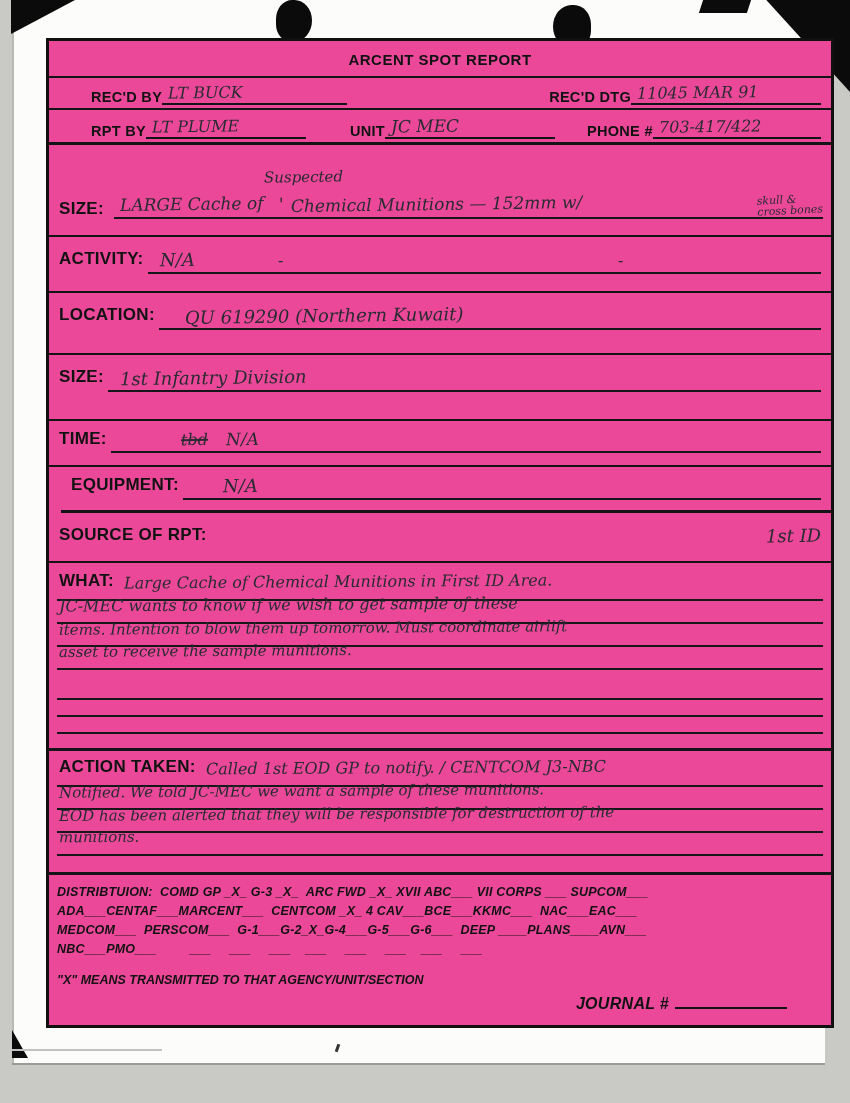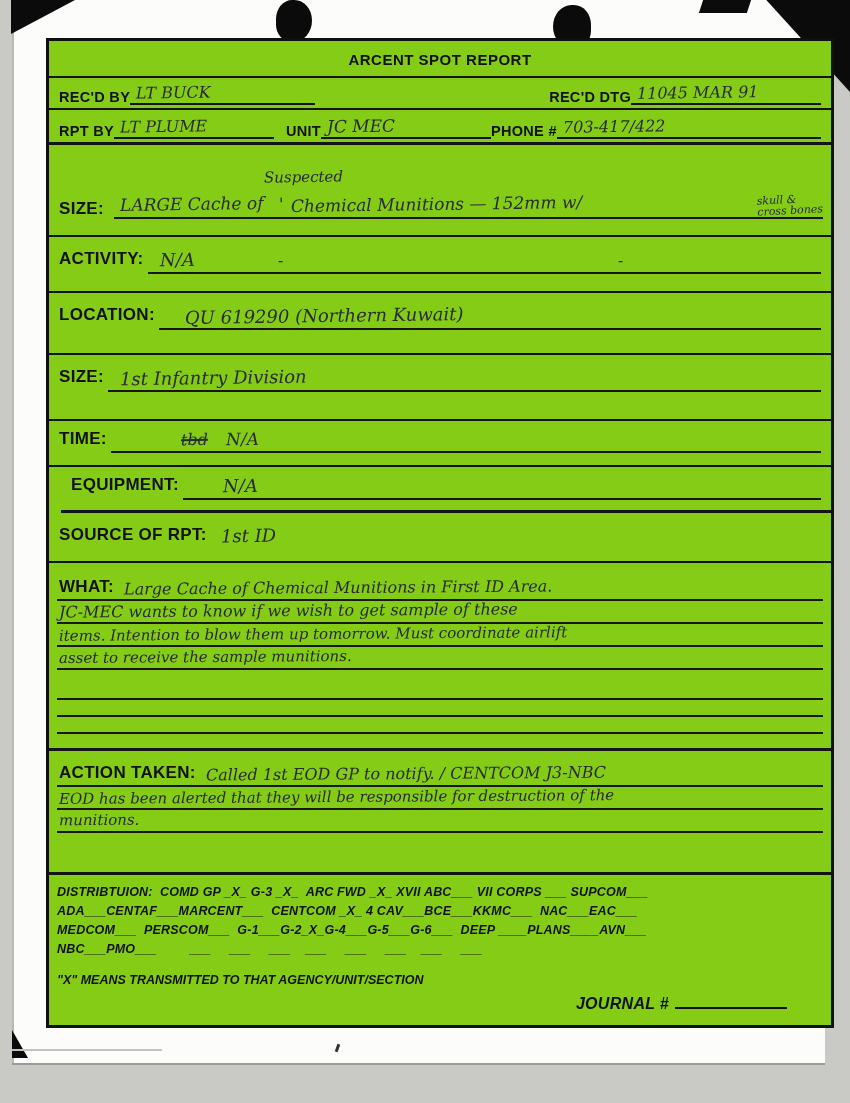--- a/index.html
+++ b/index.html
@@ -35,27 +35,27 @@
   .clip-right { left: 553px; top: 5px; width: 38px; height: 44px; border-radius: 52% 48% 45% 55%; }
   .bl-mark { left: 12px; top: 1030px; width: 16px; height: 28px; clip-path: polygon(0 0, 100% 100%, 0 100%); }
   .smudge { left: 12px; top: 1049px; width: 150px; height: 2px; background: #c2c2c0; }
   .speck { left: 336px; top: 1044px; width: 3px; height: 8px; background: #333; transform: rotate(20deg); }
 
   
   .form {
     position: absolute; left: 46px; top: 38px;
     width: 788px;
     border: 3px solid #101010;
-    background: #84cc16;
+    background: #ec4899;
   }
   .row { position: relative; border-bottom: 2px solid #141417; padding: 0 10px; }
   .row.thick { border-bottom-width: 3px; }
   .row.noline { border-bottom: none; font-style: italic; }
 
-  .lbl { font-weight: bold; letter-spacing: 0.3px; }
+  .lbl { font-weight: bold; letter-spacing: 0.3px; margin-left: 32px; }
   .biglbl { font-size: 17px; font-weight: bold; letter-spacing: 0.3px; white-space: nowrap; }
 
   
   .hw {
     font-family: "DejaVu Serif", serif;
     font-style: italic;
     color: #282b31;
     display: inline-block;
     transform: rotate(-0.8deg);
     white-space: nowrap;
@@ -105,34 +105,34 @@
   .frule {
     flex: 1; border-bottom: 2px solid #15151a;
     padding: 0 4px 2px 12px; margin-left: 4px;
     position: relative; white-space: nowrap;
   }
   .activity-row { height: 56px; }
   .location-row { height: 62px; }
   .unit-row { height: 66px; }
   .time-row { height: 46px; padding-top: 8px; }
   .equipment-row { height: 46px; padding-top: 8px; margin-left: 12px; }
-  .source-row { height: 50px; }
+  .source-row { height: 50px; justify-content: space-between; }
   .stray1 { position: absolute; left: 130px; bottom: 2px; }
   .stray2 { position: absolute; left: 470px; bottom: 2px; }
   .indent60 { margin-left: 58px; }
   .indent30 { margin-left: 28px; }
   .indent14 { margin-left: 14px; }
 
   
   .what-row { height: 188px; padding: 6px 8px 0; }
   .action-row { height: 124px; padding: 4px 8px 0; }
   .wline {
     border-bottom: 2px solid #17171a;
     display: flex; align-items: flex-end; gap: 10px;
-    padding: 0 2px 2px;
+    padding: 0 2px 8px;
   }
   .wline .hw { transform: rotate(-0.4deg); }
   .lh1 { height: 32px; }
   .lh2 { height: 23px; }
   .lhe1 { height: 30px; }
   .lhe2 { height: 17px; }
   .alh1 { height: 32px; }
 
   
   .dist-row { padding: 8px 8px 2px; }
@@ -260,20 +260,23 @@
     <div class="wline lhe2"></div>
     <div class="wline lhe2"></div>
   </div>
 
   <div class="row action-row thick">
     <div class="wline alh1">
       <span class="biglbl">ACTION TAKEN:</span>
       <span class="hw hw16">Called 1st EOD GP to notify. / CENTCOM J3-NBC</span>
     </div>
     <div class="wline lh2">
+      <span class="hw hw15">Notified. We told JC-MEC we want a sample of these munitions.</span>
+    </div>
+    <div class="wline lh2">
       <span class="hw hw15">EOD has been alerted that they will be responsible for destruction of the</span>
     </div>
     <div class="wline lh2">
       <span class="hw hw15">munitions.</span>
     </div>
   </div>
 
   <div class="row dist-row noline">
     <div class="dist-line">DISTRIBTUION:  COMD GP _X_ G-3 _X_  ARC FWD _X_ XVII ABC___ VII CORPS ___ SUPCOM___</div>
     <div class="dist-line">ADA___CENTAF___MARCENT___  CENTCOM _X_ 4 CAV___BCE___KKMC___  NAC___EAC___</div>

